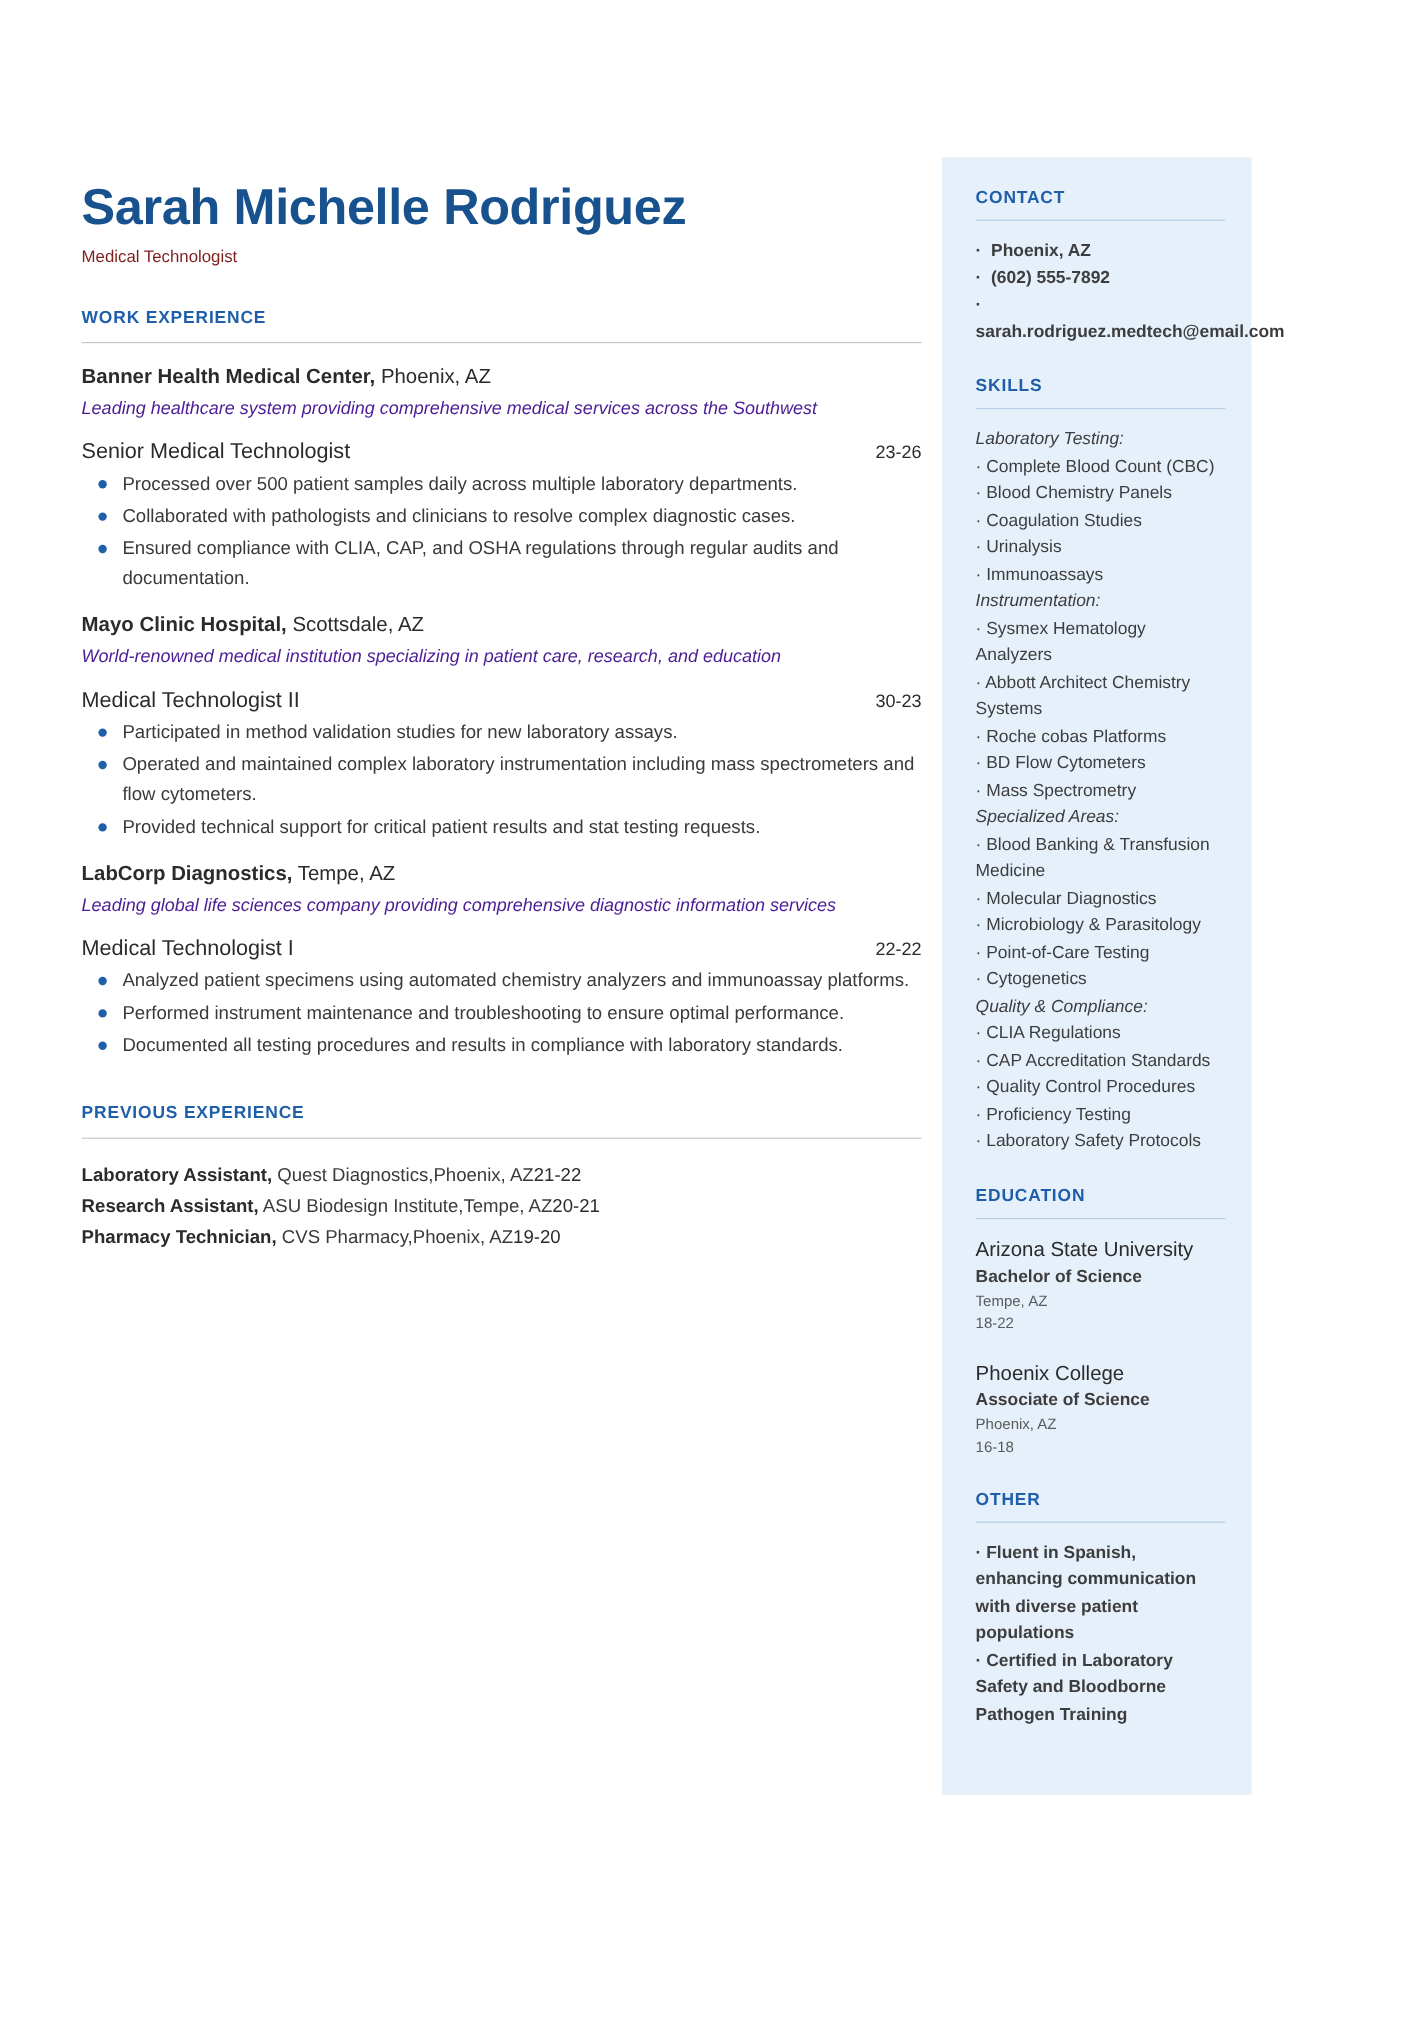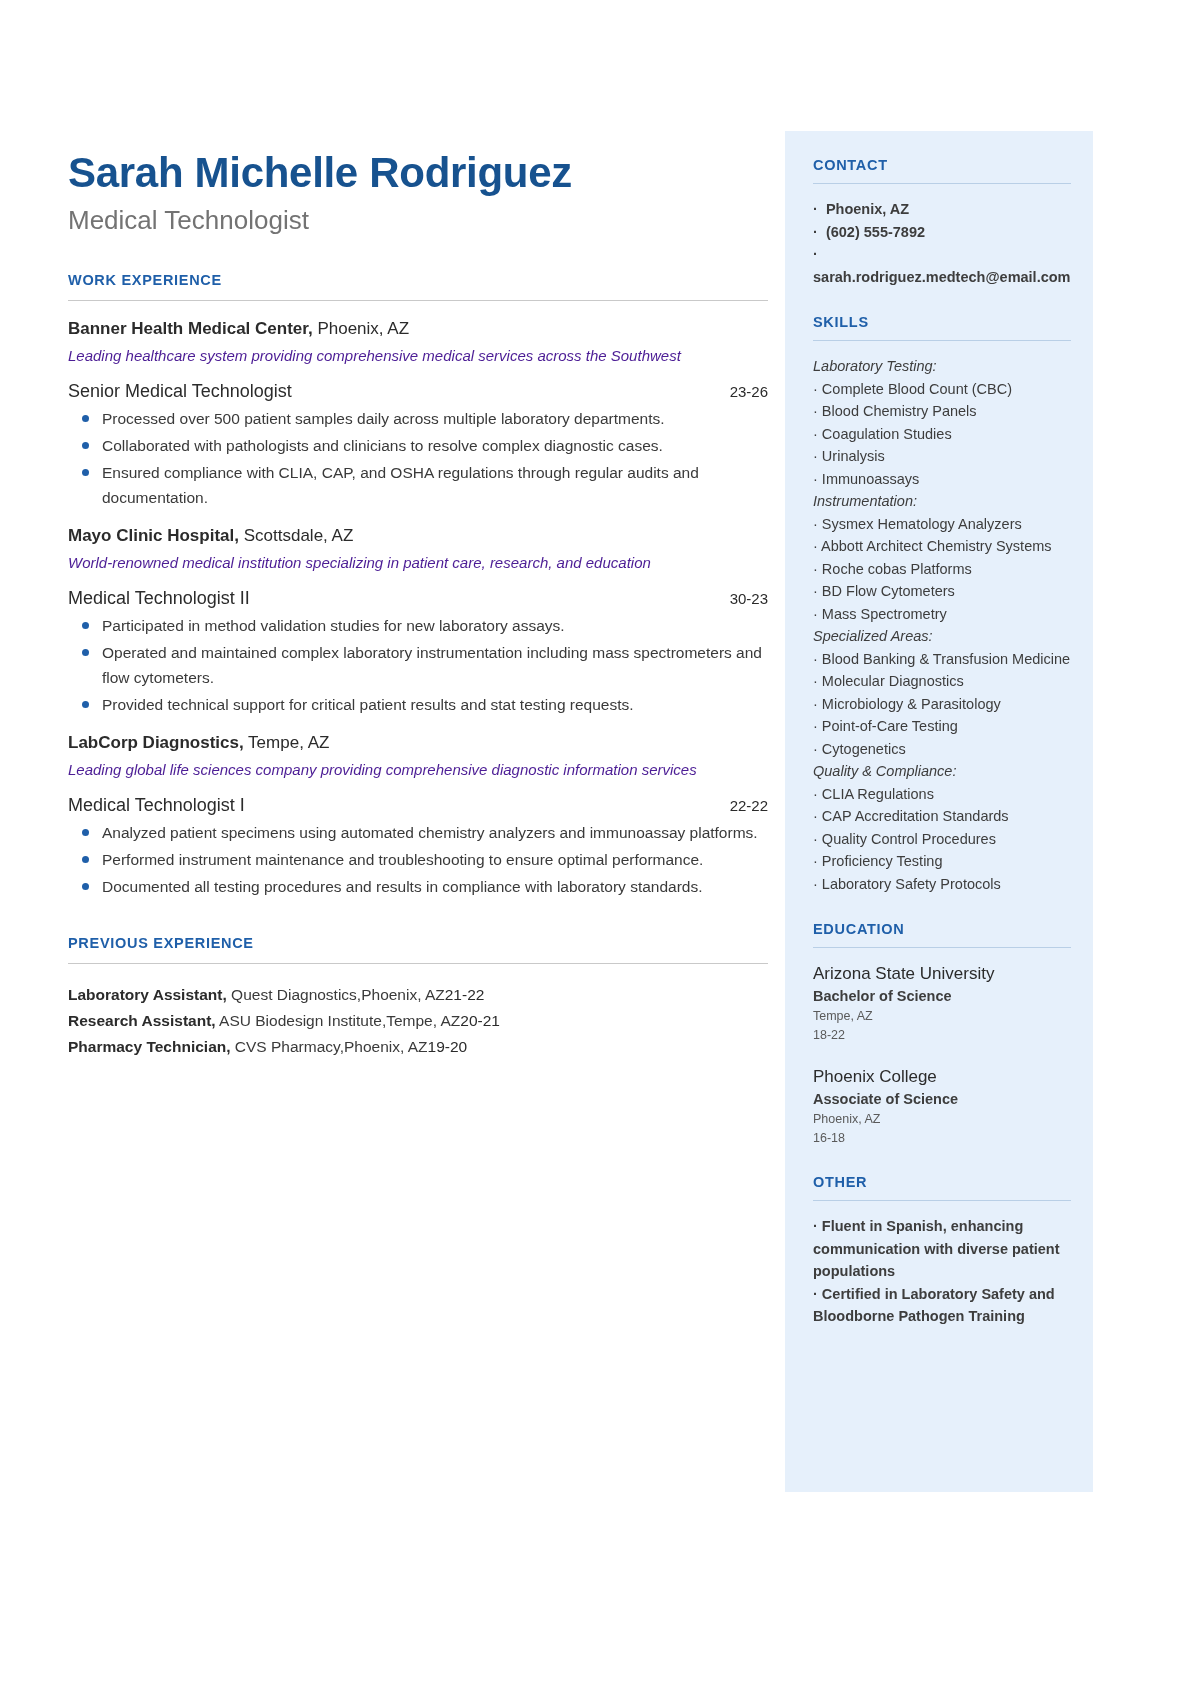--- a/index.html
+++ b/index.html
@@ -20,21 +20,21 @@
     position: relative;
     width: 1190px;
     height: 1683px;
     background: #ffffff;
   }
   
   .sidebar {
     position: absolute;
     top: 131px;
     left: 785px;
-    width: 308px;
+    width: 258px;
     min-height: 1361px;
     background: #e6f0fb;
     padding: 26px 22px 30px 28px;
   }
   .side-heading {
     color: #1f5fa9;
     font-size: 14.5px;
     font-weight: bold;
     letter-spacing: 0.7px;
     margin: 0 0 10px 0;
@@ -89,22 +89,22 @@
   }
   .name {
     color: #17528f;
     font-size: 42px;
     font-weight: bold;
     letter-spacing: -0.3px;
     margin: 18px 0 0 0;
     line-height: 48px;
   }
   .title {
-    font-size: 26px;
-    color: #737373;
+    font-size: 14px;
+    color: #7f1d1d;
     margin: 8px 0 0 0;
     font-weight: normal;
   }
   .section-heading {
     color: #1f5fa9;
     font-size: 14.5px;
     font-weight: bold;
     letter-spacing: 0.7px;
     margin: 36px 0 12px 0;
   }

